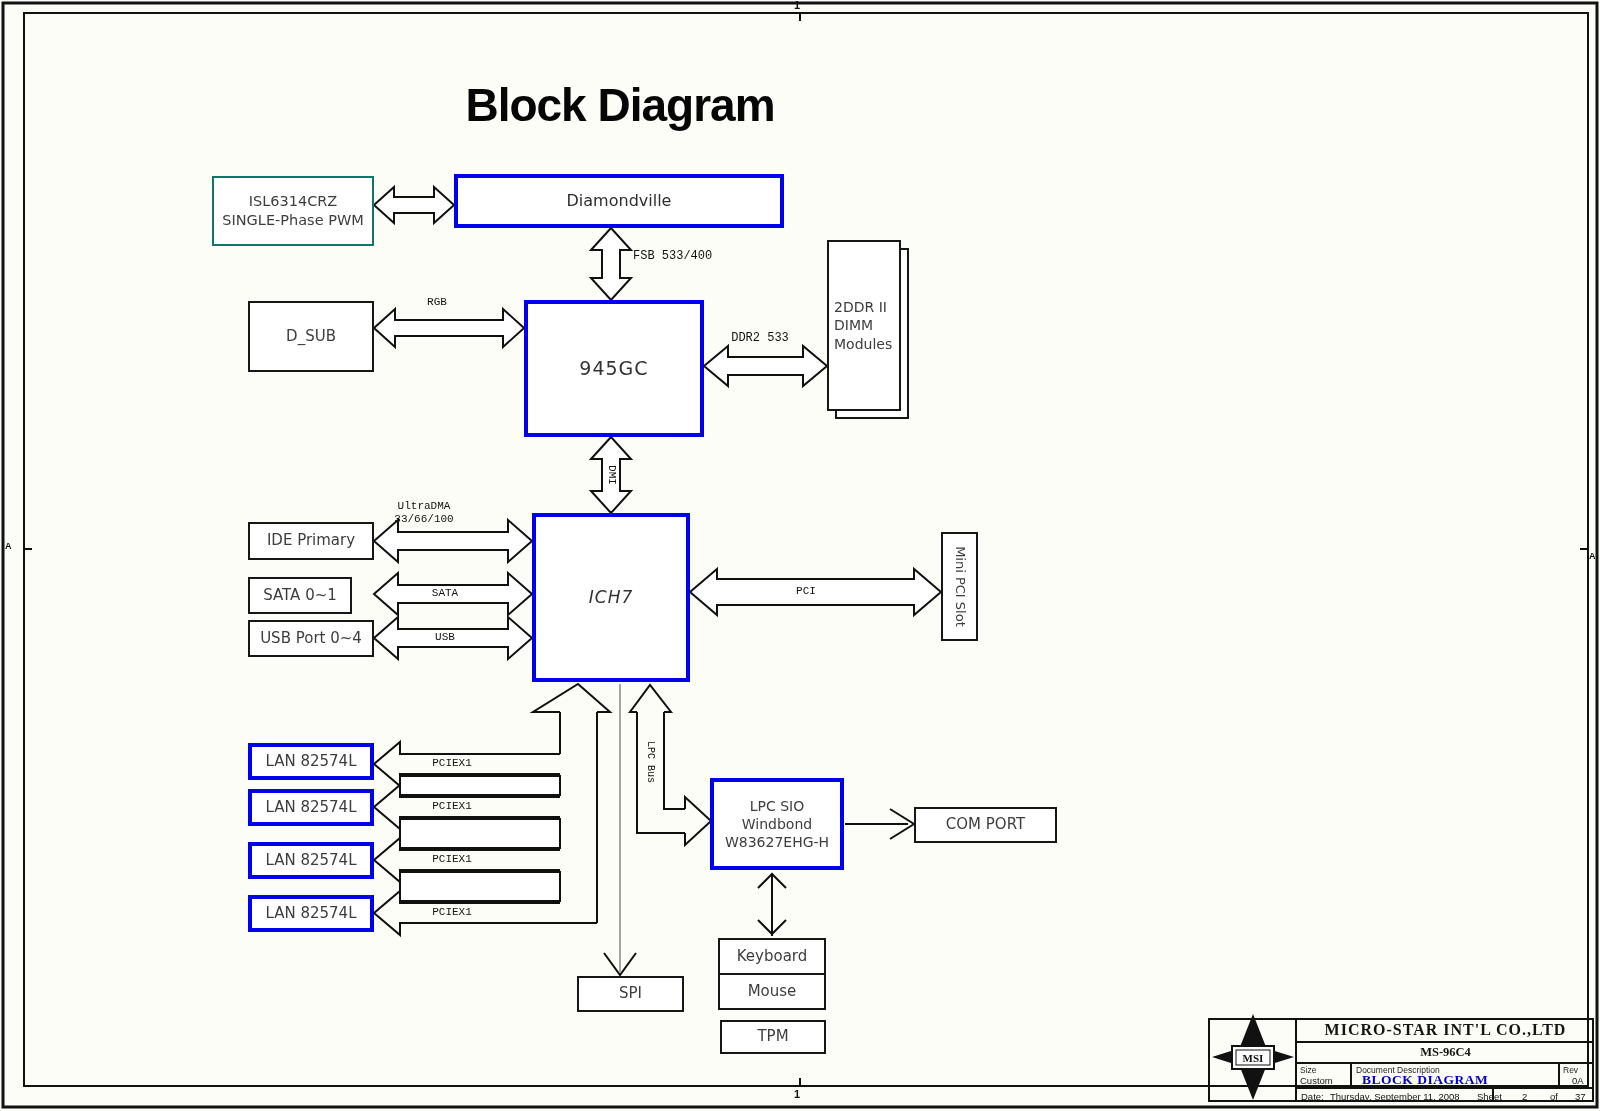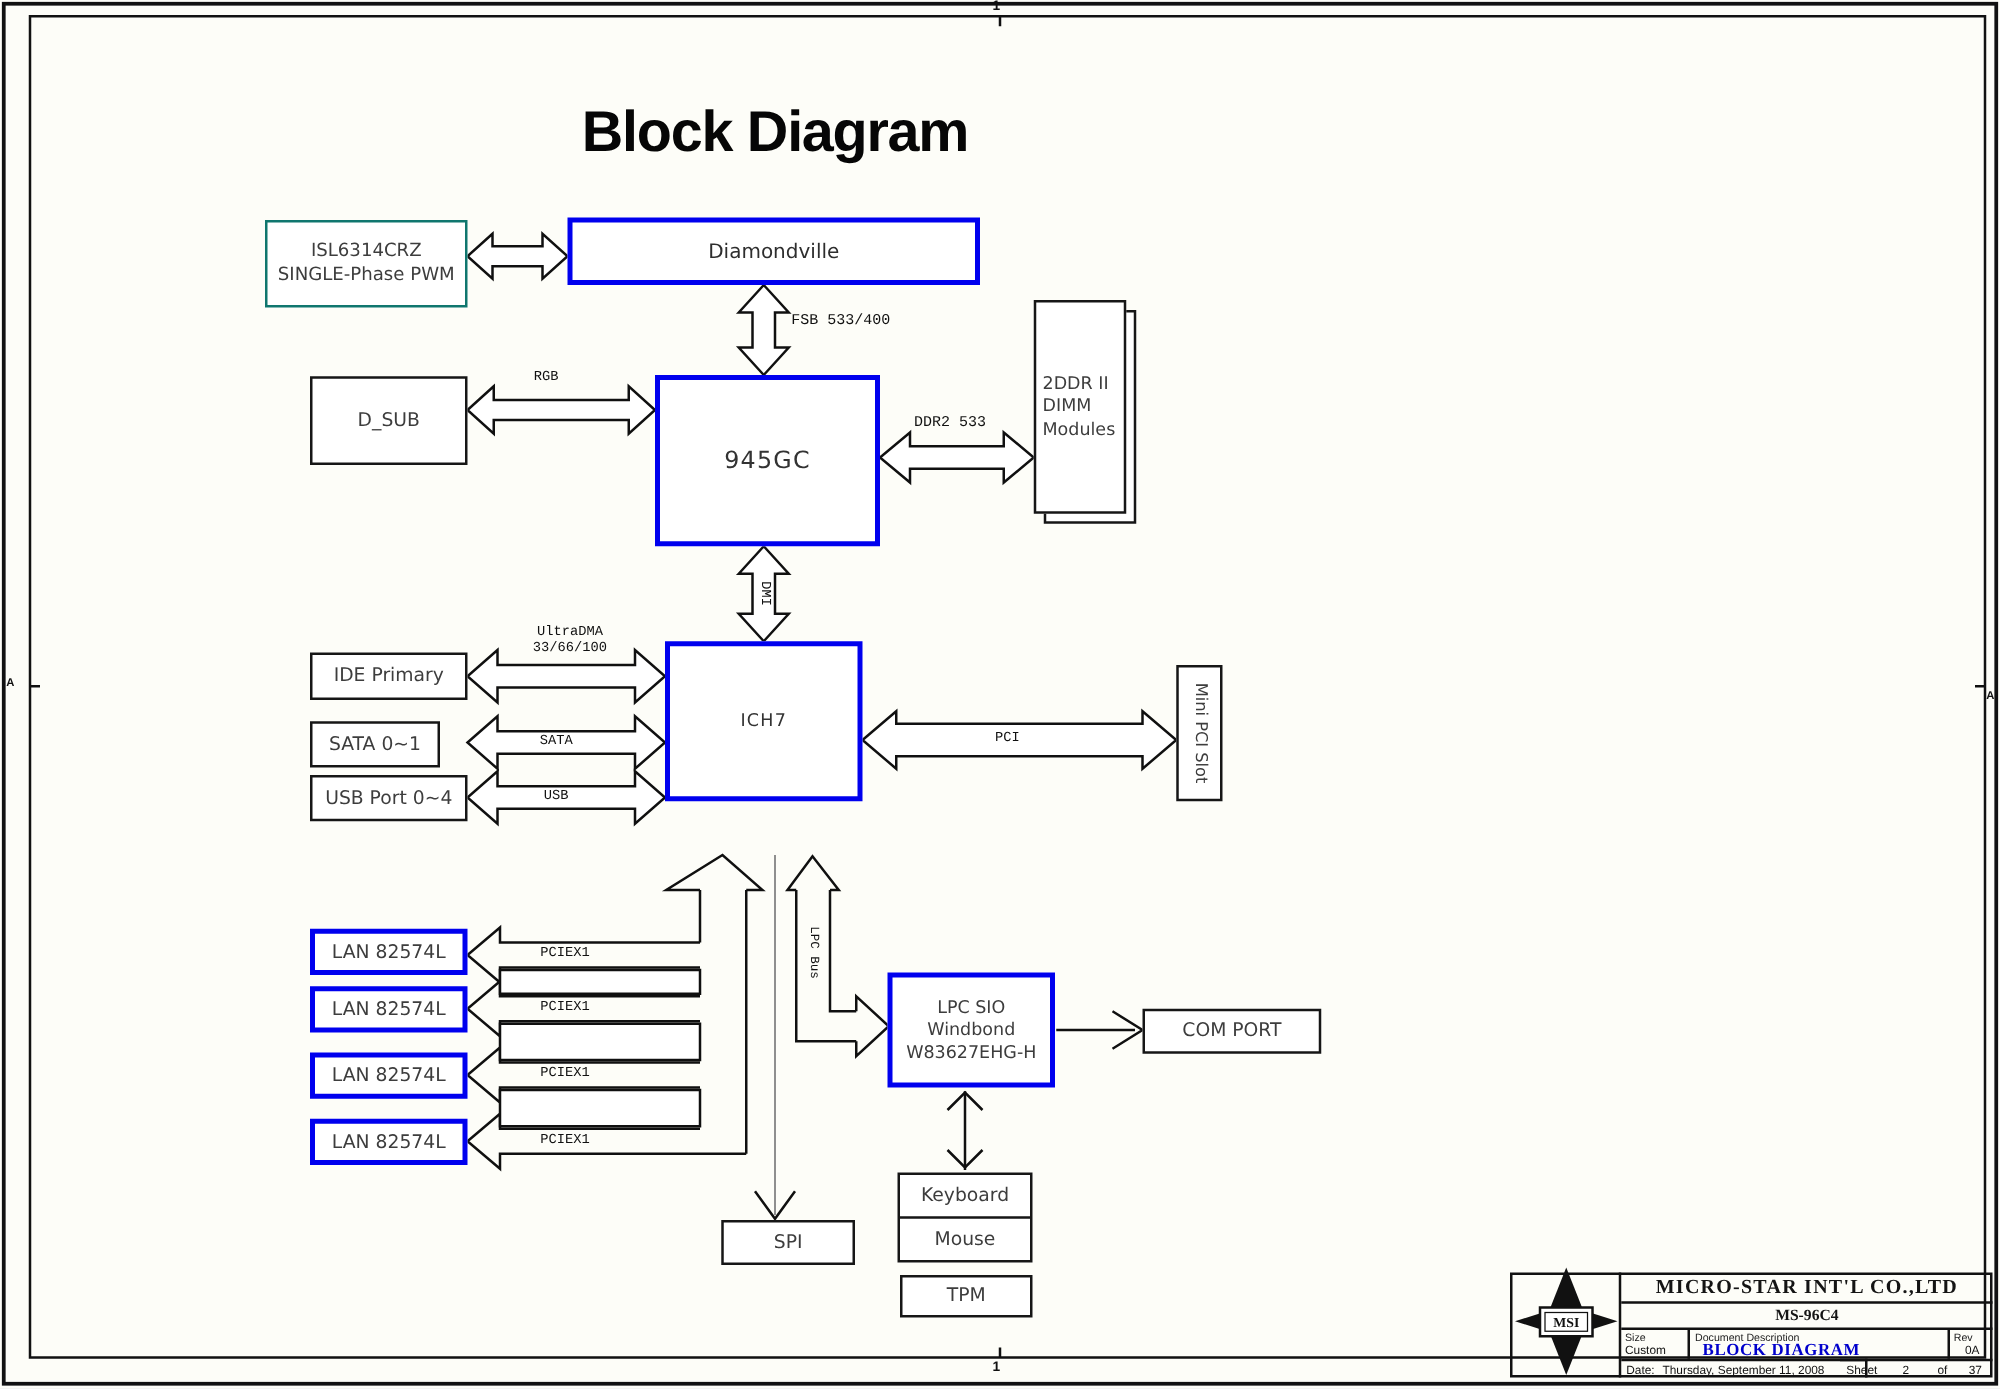--- a/index.html
+++ b/index.html
@@ -29,21 +29,21 @@
   .b-pwm  { left:212px; top:176px; width:162px; height:70px; font-size:14.5px; }
   .b-cpu  { left:454px; top:174px; width:330px; height:54px; font-size:16px; color:#2e2e2e; }
   .b-dsub { left:248px; top:301px; width:126px; height:71px; }
   .b-nb   { left:524px; top:300px; width:180px; height:137px; font-size:19px; letter-spacing:1px; color:#333; }
   .b-dimm-sh { left:835px; top:248px; width:74px; height:171px; }
   .b-dimm { left:827px; top:240px; width:74px; height:171px; font-size:14px;
             justify-content:flex-start; text-align:left; padding-left:5px; }
   .b-ide  { left:248px; top:522px; width:126px; height:38px; }
   .b-sata { left:248px; top:577px; width:104px; height:37px; }
   .b-usb  { left:248px; top:620px; width:126px; height:37px; }
-  .b-sb   { left:532px; top:513px; width:158px; height:128px; font-size:14px; letter-spacing:1px; color:#333; }
+  .b-sb   { left:532px; top:513px; width:158px; height:169px; font-size:17px; letter-spacing:1px; color:#333;font-style:italic; }
   .b-minipci { left:941px; top:532px; width:37px; height:109px; }
   .b-lan1 { left:248px; top:743px; width:126px; height:37px; }
   .b-lan2 { left:248px; top:789px; width:126px; height:37px; }
   .b-lan3 { left:248px; top:842px; width:126px; height:37px; }
   .b-lan4 { left:248px; top:895px; width:126px; height:37px; }
   .b-sio  { left:710px; top:778px; width:134px; height:92px; font-size:14px; }
   .b-com  { left:914px; top:807px; width:143px; height:36px; }
   .b-spi  { left:577px; top:976px; width:107px; height:36px; }
   .b-kbms { left:718px; top:938px; width:108px; height:72px; padding:0; flex-direction:column; align-items:stretch; }
   .kbcell { flex:1; display:flex; align-items:center; justify-content:center; }
@@ -55,21 +55,21 @@
   .netlabel {
     position:absolute; z-index:3;
     font-family:"Liberation Mono","DejaVu Sans Mono",monospace;
     font-size:11px; line-height:13px; color:#111;
     text-align:center; white-space:pre-line;
   }
   .nl-fsb { left:633px; top:250px; font-size:12px; text-align:left; }
   .nl-rgb { left:402px; top:296px; width:70px; }
   .nl-ddr2 { left:717px; top:332px; width:86px; font-size:12px; }
   .nl-dmi { left:611px; top:475px; transform:translate(-50%,-50%) rotate(90deg); width:auto; }
-  .nl-udma { left:408px; top:500px; width:96px; }
+  .nl-udma { left:376px; top:500px; width:96px; }
   .nl-sata { left:400px; top:587px; width:90px; }
   .nl-usb  { left:400px; top:631px; width:90px; }
   .nl-pci  { left:770px; top:585px; width:72px; }
   .nl-px1 { left:407px; width:90px; }
   .nl-px1a { top:757px; } .nl-px1b { top:800px; } .nl-px1c { top:853px; } .nl-px1d { top:906px; }
   .nl-lpc { left:650px; top:762px; transform:translate(-50%,-50%) rotate(90deg); font-size:10px; }
 
   .pagetitle {
     position:absolute; left:430px; top:78px; width:380px; z-index:2;
     font-family:"Liberation Sans","DejaVu Sans",sans-serif;

